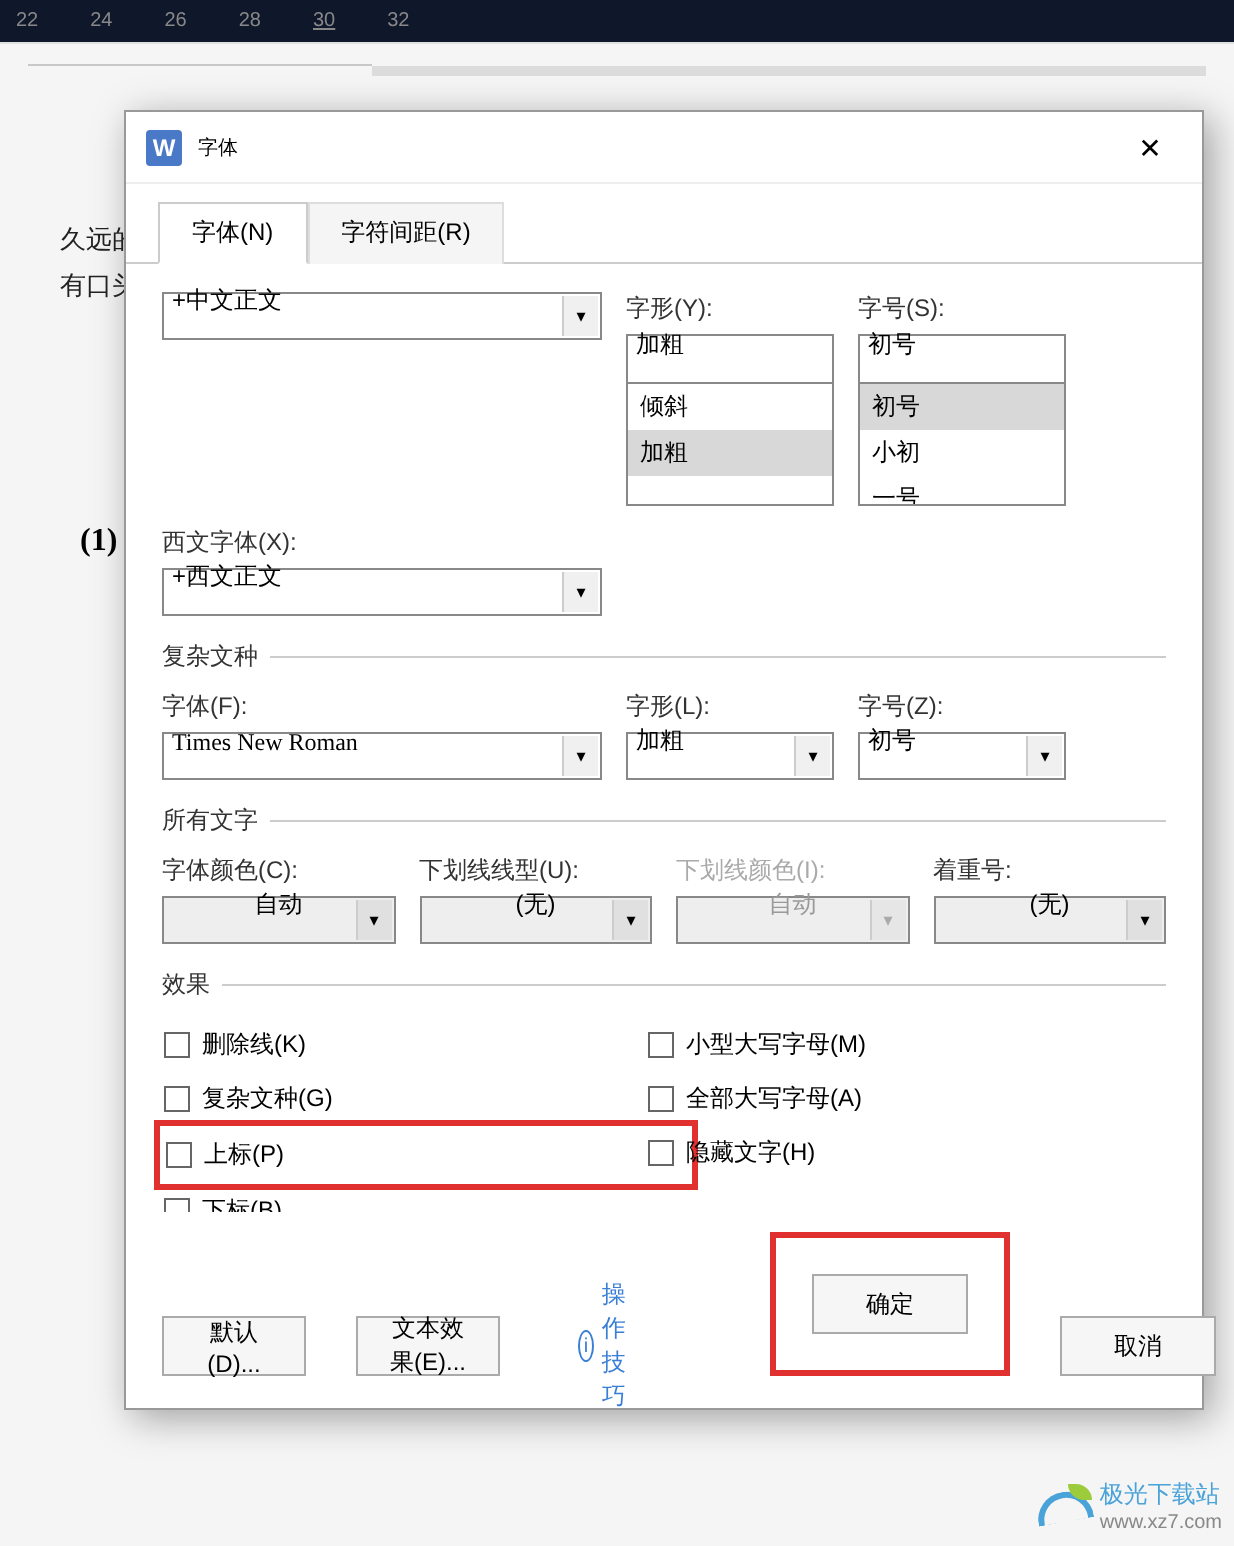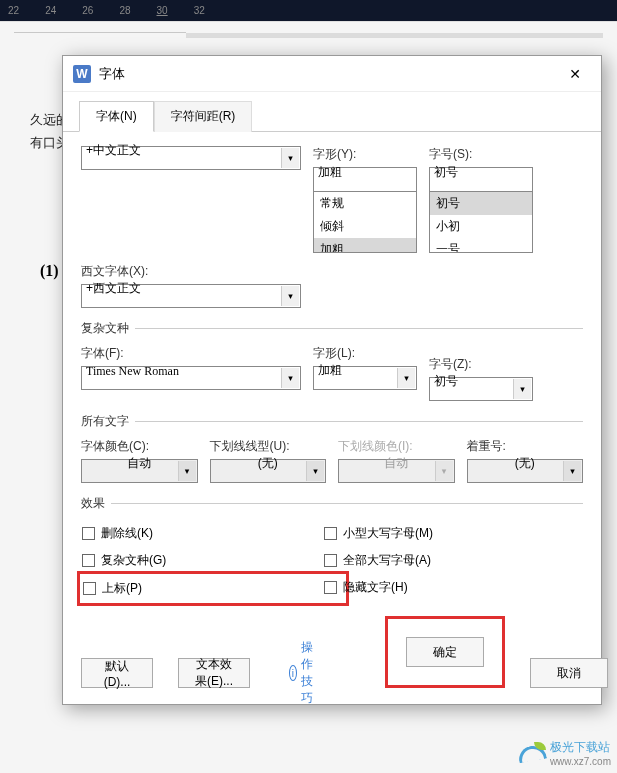--- a/index.html
+++ b/index.html
@@ -11,21 +11,21 @@
   .bg-text { position: absolute; top: 108px; left: 30px; font-size: 13px; line-height: 1.8; color: #222; font-family: SimSun, serif; }
   .bg-num { position: absolute; top: 262px; left: 40px; font-size: 16px; font-weight: bold; font-family: serif; }
   
   .page-gap { position: absolute; top: 33px; left: 186px; right: 14px; height: 5px; background: #dcdcdc; }
   .page-top { position: absolute; top: 31px; left: 14px; width: 172px; height: 2px; border-bottom: 1px solid #c8c8c8; }
   
   .dialog { position: absolute; top: 55px; left: 62px; width: 540px; height: 650px; background: #fff; border: 1px solid #999; box-shadow: 4px 4px 18px rgba(0,0,0,0.35); display: flex; flex-direction: column; }
   
   .titlebar { height: 36px; display: flex; align-items: center; padding: 0 6px 0 10px; border-bottom: 1px solid #eee; }
   .titlebar .icon { width: 18px; height: 18px; background: #4a7ac7; border-radius: 2px; display: flex; align-items: center; justify-content: center; color: #fff; font-weight: bold; font-size: 12px; margin-right: 8px; }
-  .titlebar .title { flex: 1; font-size: 13px; }
+  .titlebar .title { flex: 1; font-size: 10px; }
   .titlebar .close { width: 40px; height: 30px; display: flex; align-items: center; justify-content: center; font-size: 14px; cursor: pointer; }
   
   .tabs { display: flex; padding: 8px 3px 0 16px; border-bottom: 1px solid #ccc; gap: 0; }
   .tab { padding: 6px 16px; border: 1px solid transparent; border-bottom: none; font-size: 12px; cursor: pointer; position: relative; top: 1px; background: #f5f5f5; border-color:#ddd; }
   .tab.active { background: #fff; border: 1px solid #ccc; border-bottom: 1px solid #fff; }
   
   .content { padding: 14px 18px 10px 18px; flex: 1; overflow: hidden; }
   
   .row { display: flex; gap: 12px; }
   .col { display: flex; flex-direction: column; }
@@ -103,21 +103,20 @@
           <span class="val">+中文正文</span>
           <span class="arrow">▾</span>
         </div>
       </div>
       <div class="col" style="width: 104px;">
         <div class="label">字形(Y):</div>
         <div class="combo" style="border-bottom:none;">
           <span class="val">加粗</span>
         </div>
         <div class="listbox">
-          <div>常规</div>
           <div>倾斜</div>
           <div class="sel">加粗</div>
         </div>
       </div>
       <div class="col" style="width: 104px;">
         <div class="label">字号(S):</div>
         <div class="combo" style="border-bottom:none;">
           <span class="val">初号</span>
         </div>
         <div class="listbox">
@@ -150,21 +149,21 @@
           <span class="arrow">▾</span>
         </div>
       </div>
       <div class="col" style="width: 104px;">
         <div class="label">字形(L):</div>
         <div class="combo">
           <span class="val">加粗</span>
           <span class="arrow">▾</span>
         </div>
       </div>
-      <div class="col" style="width: 104px; margin-top: 11px;">
+      <div class="col" style="width: 104px;">
         <div class="label">字号(Z):</div>
         <div class="combo">
           <span class="val">初号</span>
           <span class="arrow">▾</span>
         </div>
       </div>
     </div>
 
     <div class="fieldset-title">
       <span class="txt">所有文字</span>

